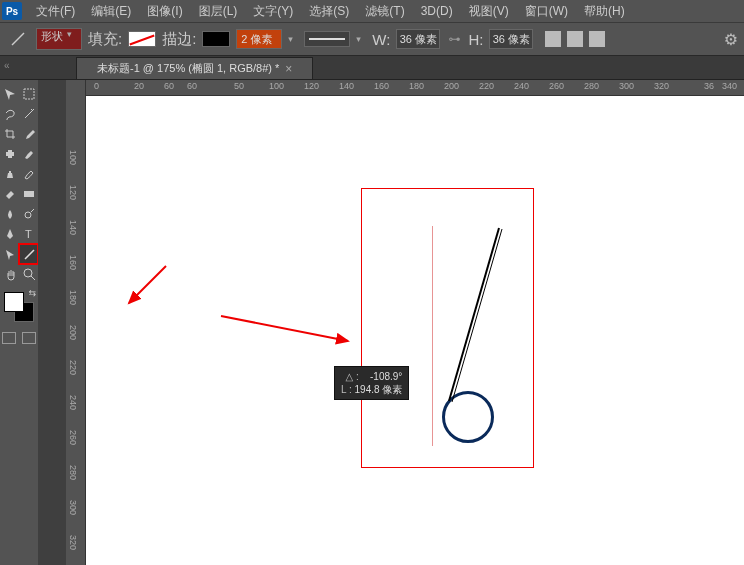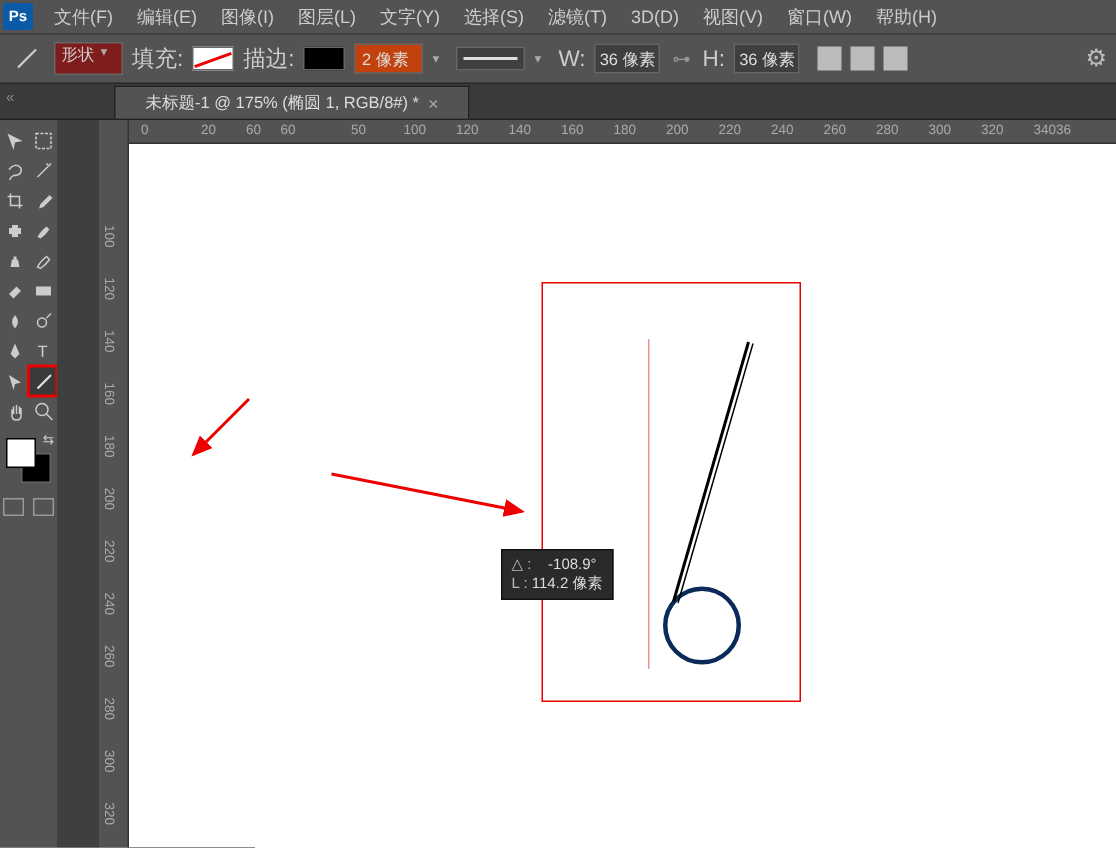--- a/index.html
+++ b/index.html
@@ -281,21 +281,21 @@
       <span class="lbl" style="left:253px">140</span>
       <span class="lbl" style="left:288px">160</span>
       <span class="lbl" style="left:323px">180</span>
       <span class="lbl" style="left:358px">200</span>
       <span class="lbl" style="left:393px">220</span>
       <span class="lbl" style="left:428px">240</span>
       <span class="lbl" style="left:463px">260</span>
       <span class="lbl" style="left:498px">280</span>
       <span class="lbl" style="left:533px">300</span>
       <span class="lbl" style="left:568px">320</span>
-      <span class="lbl" style="left:603px">340</span>
+      <span class="lbl" style="left:636px">340</span>
       <span class="lbl" style="left:618px">36</span>
     </div>
 
     <div style="position:absolute; left:0; top:16px; right:0; bottom:0; background:#fff;">
 
       <div class="sel-rect" style="left:275px; top:92px; width:173px; height:280px;"></div>
 
       <div class="guide-line" style="left:346px; top:130px; height:220px;"></div>
 
       <div class="circle-shape" style="left:356px; top:295px;"></div>
@@ -315,20 +315,20 @@
       </svg>
       <svg class="arrow" style="left:130px; top:215px; width:140px; height:40px;">
         <defs>
             <marker id="ah2" markerWidth="8" markerHeight="8" refX="6" refY="3" orient="auto">
               <path d="M0 0 L7 3 L0 6 Z" fill="#e00"></path>
             </marker>
           </defs>
         <line x1="5" y1="5" x2="132" y2="30" stroke="#e00" stroke-width="2" marker-end="url(#ah2)"></line>
       </svg>
 
-      <div class="info-popup" style="left:248px; top:270px;">
+      <div class="info-popup" style="left:248px; top:270px;text-align:right;">
         <div><span class="k">△ :</span>&nbsp;&nbsp;&nbsp;&nbsp;<span>-108.9°</span></div>
-        <div><span class="k">L :</span>&nbsp;<span>114.2 像素</span></div>
+        <div><span class="k">L :</span>&nbsp;<span>194.8 像素</span></div>
       </div>
 
     </div>
   </div>
 </div>
 
 </body></html>

